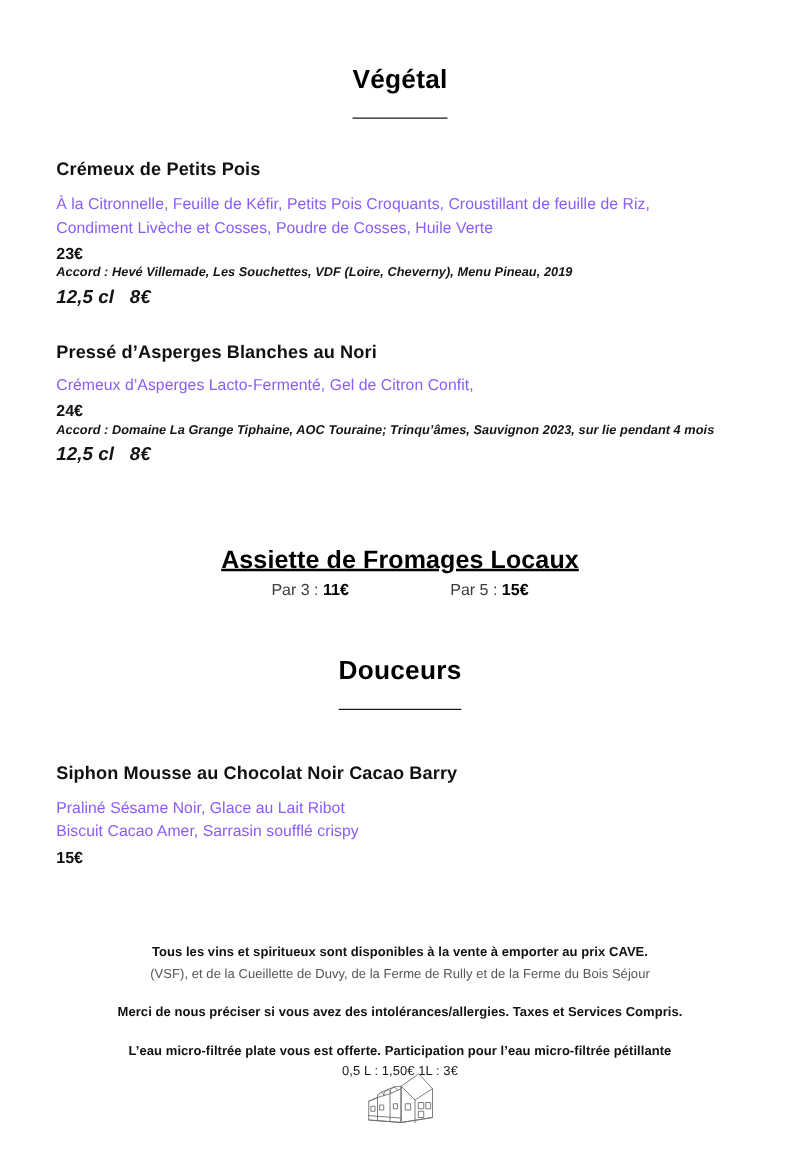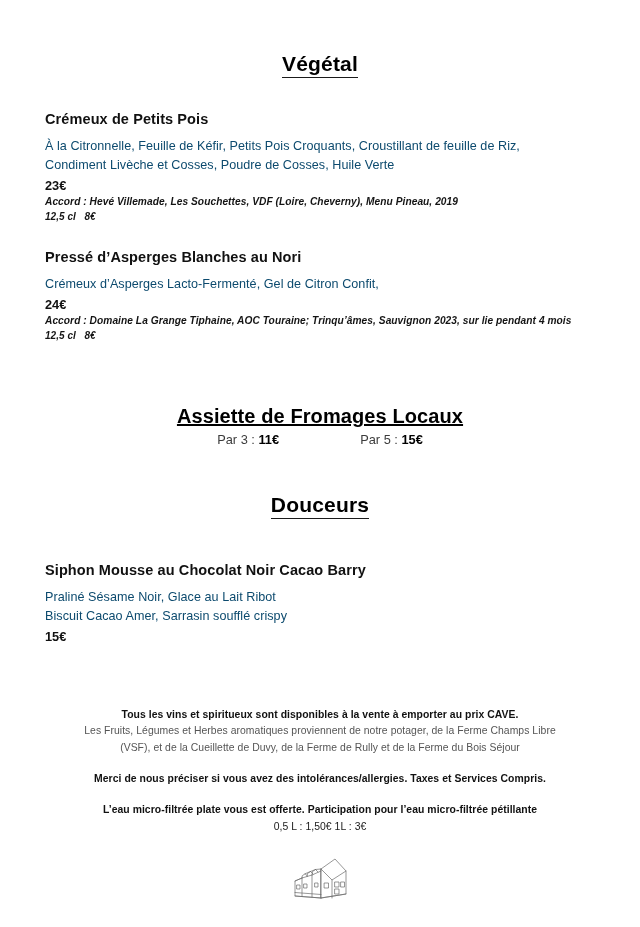--- a/index.html
+++ b/index.html
@@ -29,56 +29,56 @@
     font-size: 21px;
     font-weight: 700;
     letter-spacing: 0.2px;
     color: #000000;
     text-align: center;
     padding-bottom: 2px;
   }
   .section-heading .ul {
     display: inline-block;
     border-bottom: 1.5px solid #1a1a1a;
-    padding-bottom: 1px;
+    padding-bottom: 18px;
   }
 
   
   .dish { text-align: left; }
   .dish-title {
     font-size: 14.5px;
     font-weight: 700;
     color: #111111;
     letter-spacing: 0.1px;
     line-height: 1.35;
   }
   .dish-desc-line {
     font-size: 12.6px;
     font-weight: 400;
-    color: #0c4a6e;
+    color: #8b5cf6;
     line-height: 1.52;
     letter-spacing: 0.05px;
   }
   .dish-price {
     font-size: 12.8px;
     font-weight: 700;
     color: #111111;
     line-height: 1.5;
     margin-top: 1px;
   }
   .pairing {
     font-size: 10.2px;
     font-style: italic;
     font-weight: 700;
     color: #141414;
     line-height: 1.45;
     letter-spacing: 0.05px;
   }
   .pairing-vol {
-    font-size: 10px;
+    font-size: 15px;
     font-style: italic;
     font-weight: 700;
     color: #141414;
     line-height: 1.45;
     letter-spacing: 0.05px;
   }
 
   
   .cheese-title {
     font-size: 20px;
@@ -207,21 +207,20 @@
     <div class="dish-price">15€</div>
   </div>
 
   <div class="sp-30"></div>
 
 
   <div class="sp-30"></div>
 
   <div>
     <div class="note-bold">Tous les vins et spiritueux sont disponibles à la vente à emporter au prix CAVE.</div>
-    <div class="note-light">Les Fruits, Légumes et Herbes aromatiques proviennent de notre potager, de la Ferme Champs Libre</div>
     <div class="note-light">(VSF), et de la Cueillette de Duvy, de la Ferme de Rully et de la Ferme du Bois Séjour</div>
     <div class="sp-14"></div>
     <div class="note-bold">Merci de nous préciser si vous avez des intolérances/allergies.  Taxes et Services Compris.</div>
     <div class="sp-14"></div>
     <div class="note-bold">L’eau micro-filtrée plate vous est offerte. Participation pour l’eau micro-filtrée pétillante</div>
     <div class="note-plain">0,5 L : 1,50€   1L : 3€</div>
   </div>
 
   <div class="logo-wrap">
     <svg width="64" height="52" viewBox="0 0 64 52">

